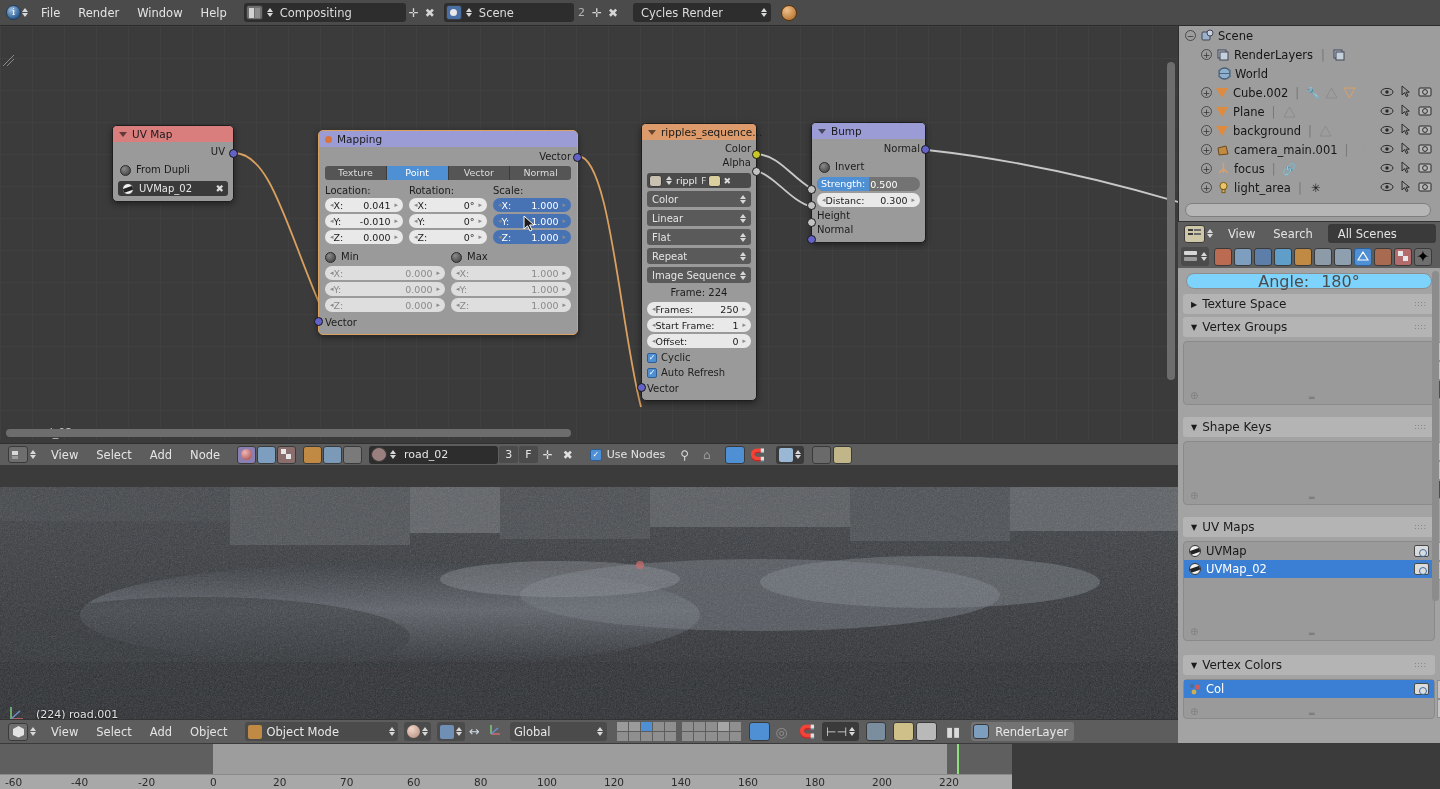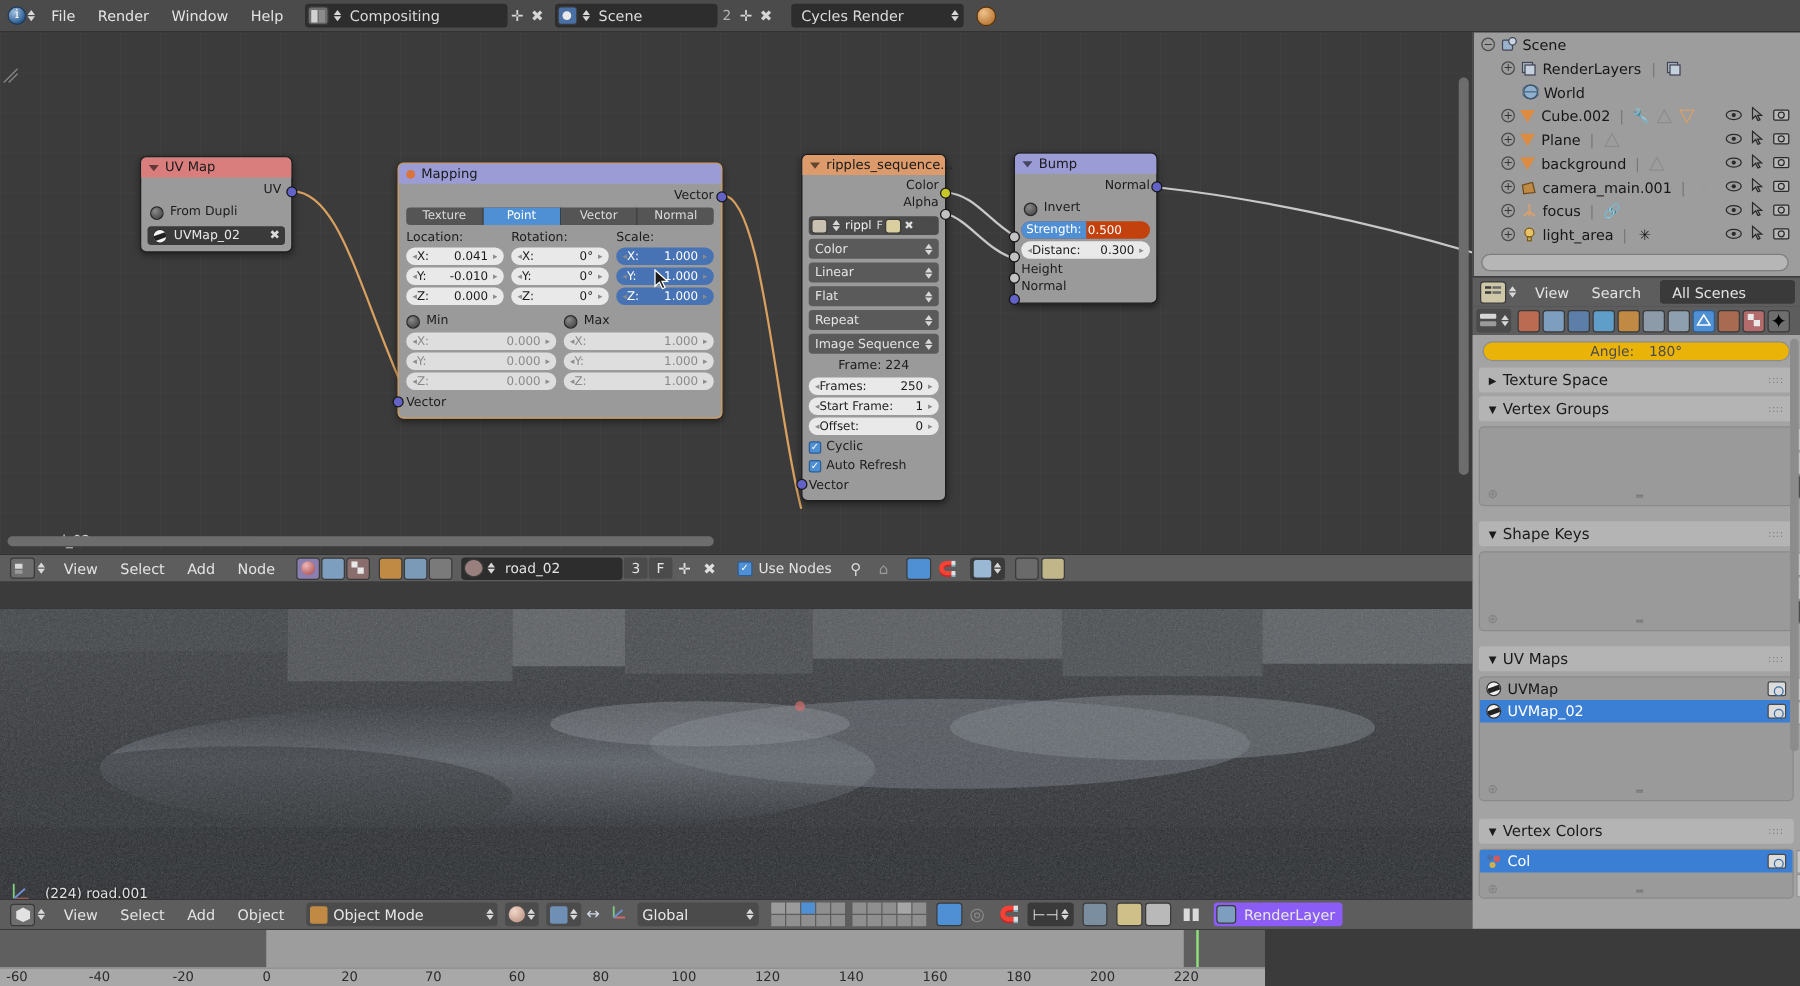--- a/index.html
+++ b/index.html
@@ -132,23 +132,23 @@
      line-height:5px; }
   .listbox { background:#9a9a9a; border:1px solid #8a8a8a; border-radius:4px;
      margin:4px 5px 0 5px; position:relative; }
   .listitem { height:18px; display:flex; align-items:center; gap:5px; font-size:11.5px;
      color:#171717; padding:0 5px; }
   .listitem.sel { background:#3b7fd4; color:#fff; }
   .sidebtns { position:absolute; right:0; top:0; width:24px; }
   .sbtn { width:22px; height:19px; background:#c4c4c4; border:1px solid #8d8d8d;
      display:flex; align-items:center; justify-content:center; font-size:11px; color:#2a2a2a; }
   .sbtn.dk { background:#4e4e4e; color:#ddd; }
-  .angfield { margin:5px 8px; height:16px; background:#eab308; border:1px solid #8d8d8d;
+  .angfield { margin:5px 8px; height:16px; background:#7dd3fc; border:1px solid #8d8d8d;
      border-radius:8px; display:flex; align-items:center; justify-content:center;
-     font-size:11px; color:#4c4c4c; gap:12px; }
+     font-size:16px; color:#4c4c4c; gap:12px; }
   .uvball { width:12px;height:12px;border-radius:50%;background:#f2f2f2;border:1px solid #333;
      position:relative; overflow:hidden; flex:none;}
   .uvball::before{content:"";position:absolute;left:-2px;top:3px;width:16px;height:4px;
      background:#222; transform:rotate(-20deg);}
   .camicn { width:15px;height:12px;background:#dcdcdc;border:1px solid #4a4a4a;border-radius:2px;
      position:relative; flex:none;}
   .camicn::after{content:"";position:absolute;left:4px;top:3px;width:6px;height:6px;
      border-radius:50%;border:1.5px solid #3a6ea8;}
   .meshtri { width:13px; height:12px; position:relative; flex:none; }
   .meshtri::after { content:""; position:absolute; left:0; top:1px; width:0; height:0;
@@ -490,21 +490,21 @@
       <div class="hdr" style="background:#9b9bd6">
         <span class="tri"></span>
         <span>Bump</span>
       </div>
       <div class="body" style="padding:3px 5px 5px 5px">
         <div class="rowlbl">Normal</div>
         <div style="display:flex;align-items:center;gap:5px;margin:4px 0 3px 2px">
           <span class="dot3d"></span>
           <span class="rowlblL">Invert</span>
         </div>
-        <div class="nfield" style="background:#c2410c;justify-content:flex-start;padding:0">
+        <div class="nfield" style="background:#737373;justify-content:flex-start;padding:0">
           <span style="background:#4f8fd4;color:#fff;border-radius:7px 0 0 7px;padding:0 4px;line-height:14px">
             <span>Strength:</span></span>
           <span style="color:#fff;padding-left:1px">0.500</span>
         </div>
         <div class="nfield">
             <span class="ar">◂</span>
             <span>Distanc:</span>
             <span style="flex:1;text-align:right;padding-right:4px">0.300</span>
             <span class="ar">▸</span>
           </div>
@@ -741,21 +741,21 @@
       <span style="color:#dcdcdc;font-size:12px">⊢⊣</span>
         <span class="spin">
           <i class="u"></i>
           <i class="d"></i>
         </span>
     </span>
     <span class="icobox" style="width:20px;height:19px;margin-left:7px;background:#7a8ea0"></span>
     <span class="icobox" style="width:21px;height:19px;margin-left:7px;background:#cfc08a"></span>
     <span class="icobox" style="width:21px;height:19px;margin-left:2px;background:#b9b9b9"></span>
     <span style="color:#dadada;font-size:13px;padding:0 9px">▮▮</span>
-    <span style="display:flex;align-items:center;background:#8b5cf6;border-radius:3px;height:19px;padding:0 6px 0 2px;margin-left:2px">
+    <span style="display:flex;align-items:center;background:#737373;border-radius:3px;height:19px;padding:0 6px 0 2px;margin-left:2px">
       <span class="icobox" style="width:16px;height:15px;background:#7e9ec0;margin-right:6px"></span>
       <span style="color:#e8e8e8;font-size:11.5px">RenderLayer</span>
     </span>
   </div>
 
   <div id="timeline">
     <div id="tl-out-l"></div>
     <div id="tl-out-r"></div>
     <div id="tl-dark"></div>
     <div id="tl-playhead" style="left:957px"></div>

